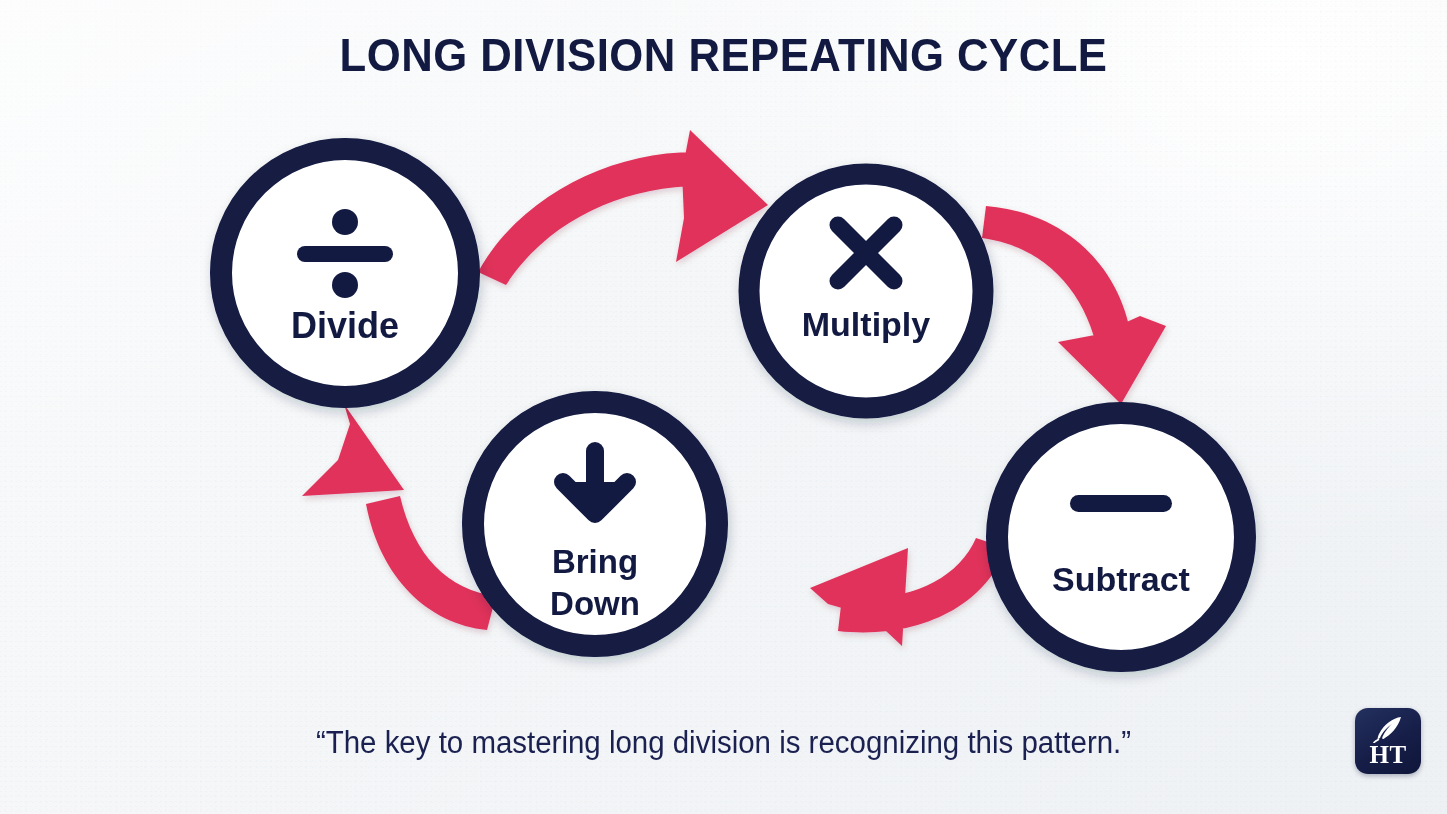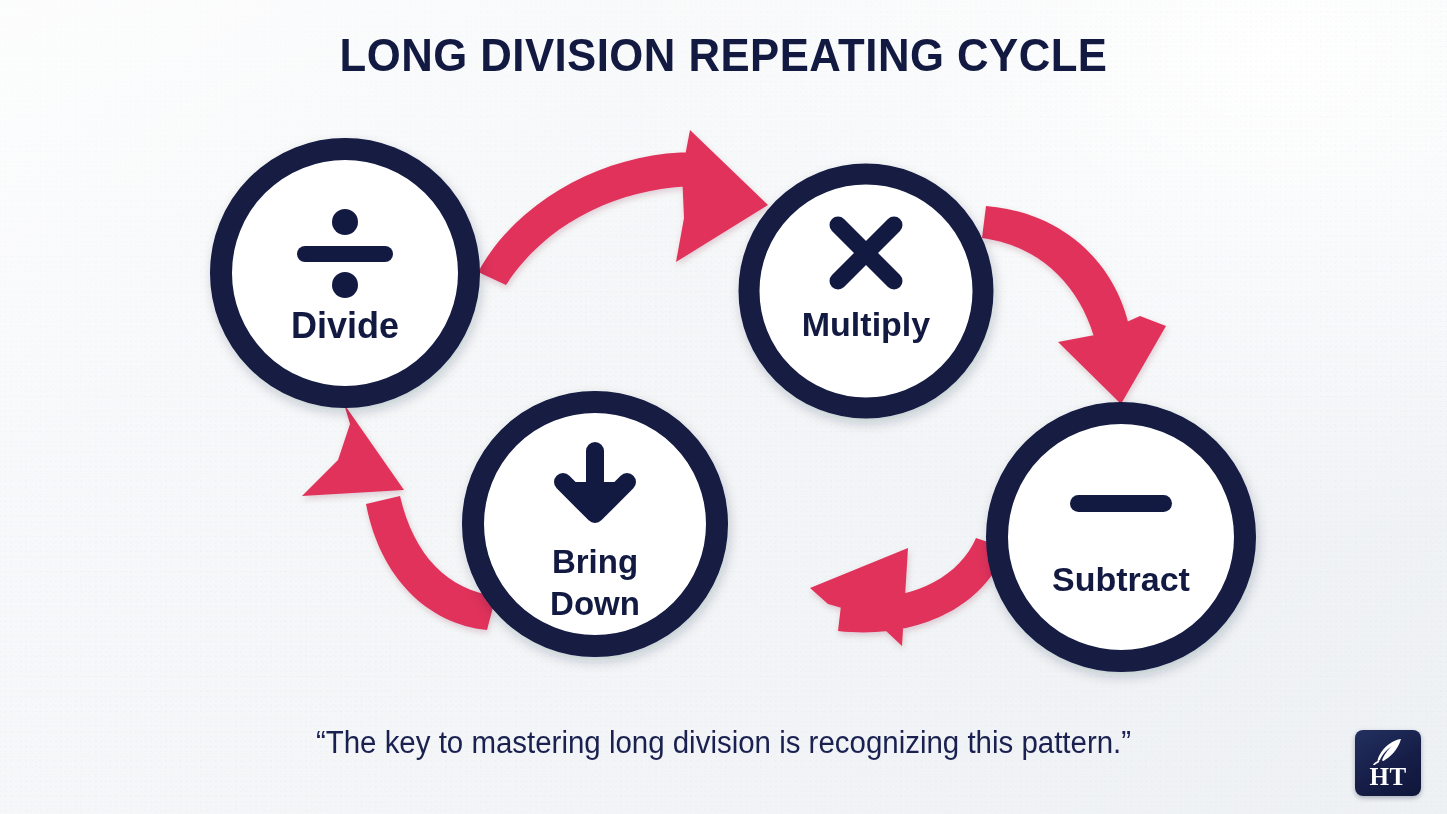--- a/index.html
+++ b/index.html
@@ -96,24 +96,24 @@
     fill: #131a42;
   }
   .arrow-body {
     fill: #e0335a;
   }
 
   
   .logo {
     position: absolute;
     left: 1355px;
-    top: 730px;
+    top: 708px;
     width: 66px;
     height: 66px;
-    border-radius: 8px;
+    border-radius: 13px;
     background: linear-gradient(150deg, #23305e 0%, #161e48 55%, #10163a 100%);
     box-shadow: 0 2px 5px rgba(20,28,65,0.32);
     z-index: 7;
     overflow: hidden;
   }
   .logo-quill {
     position: absolute;
     left: 50%;
     top: 7px;
     transform: translateX(-50%);

